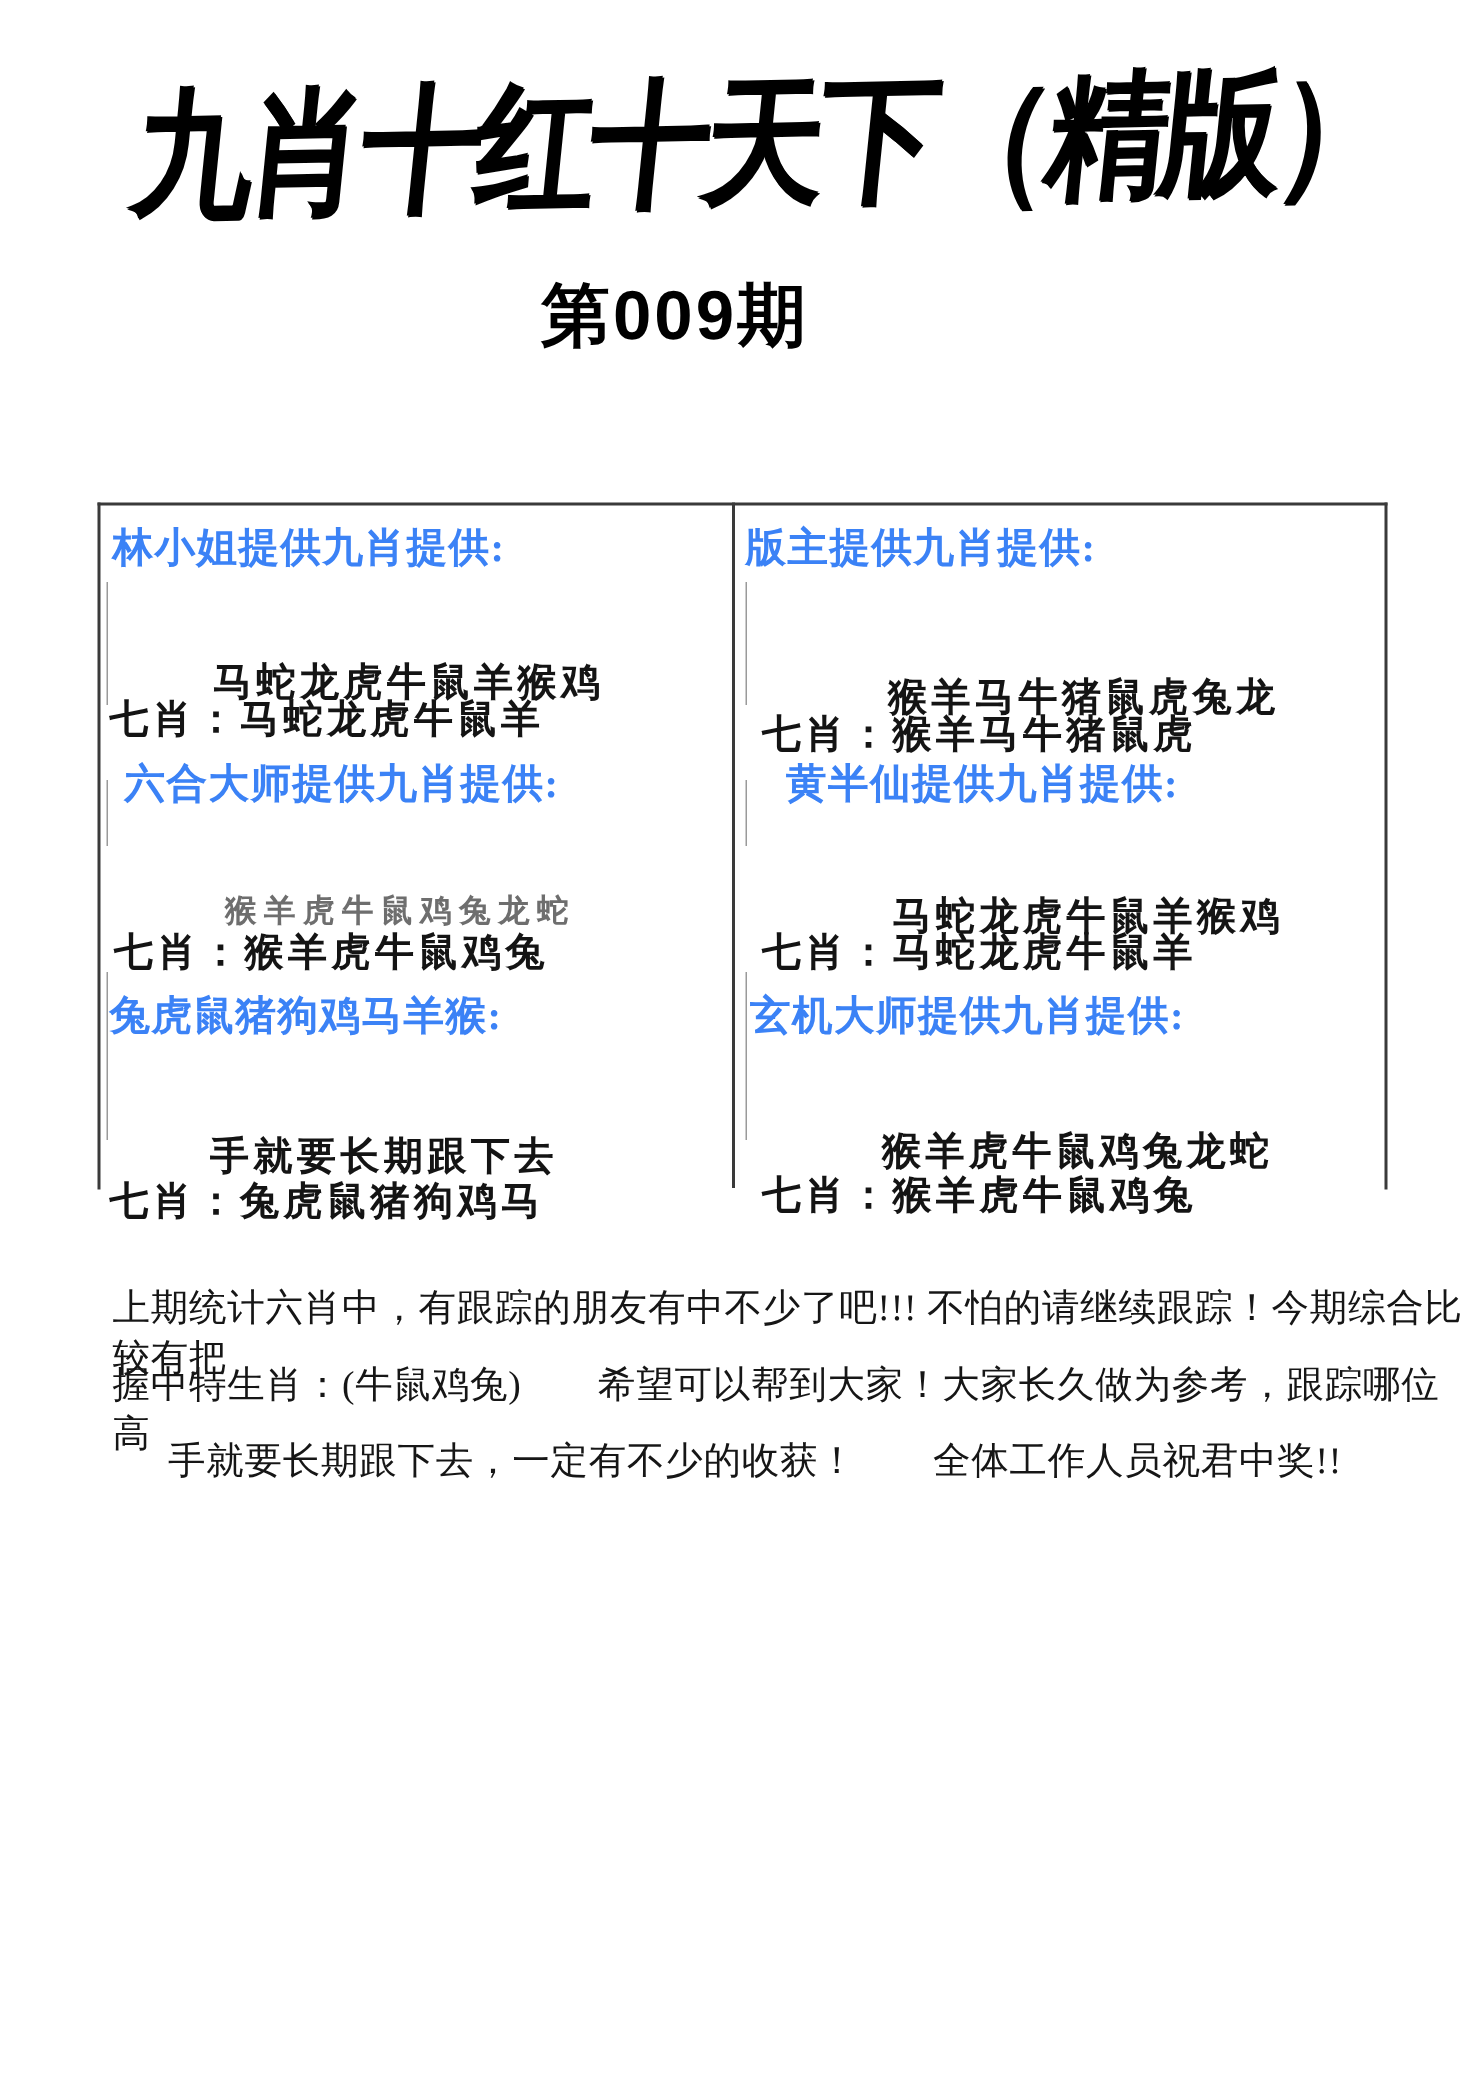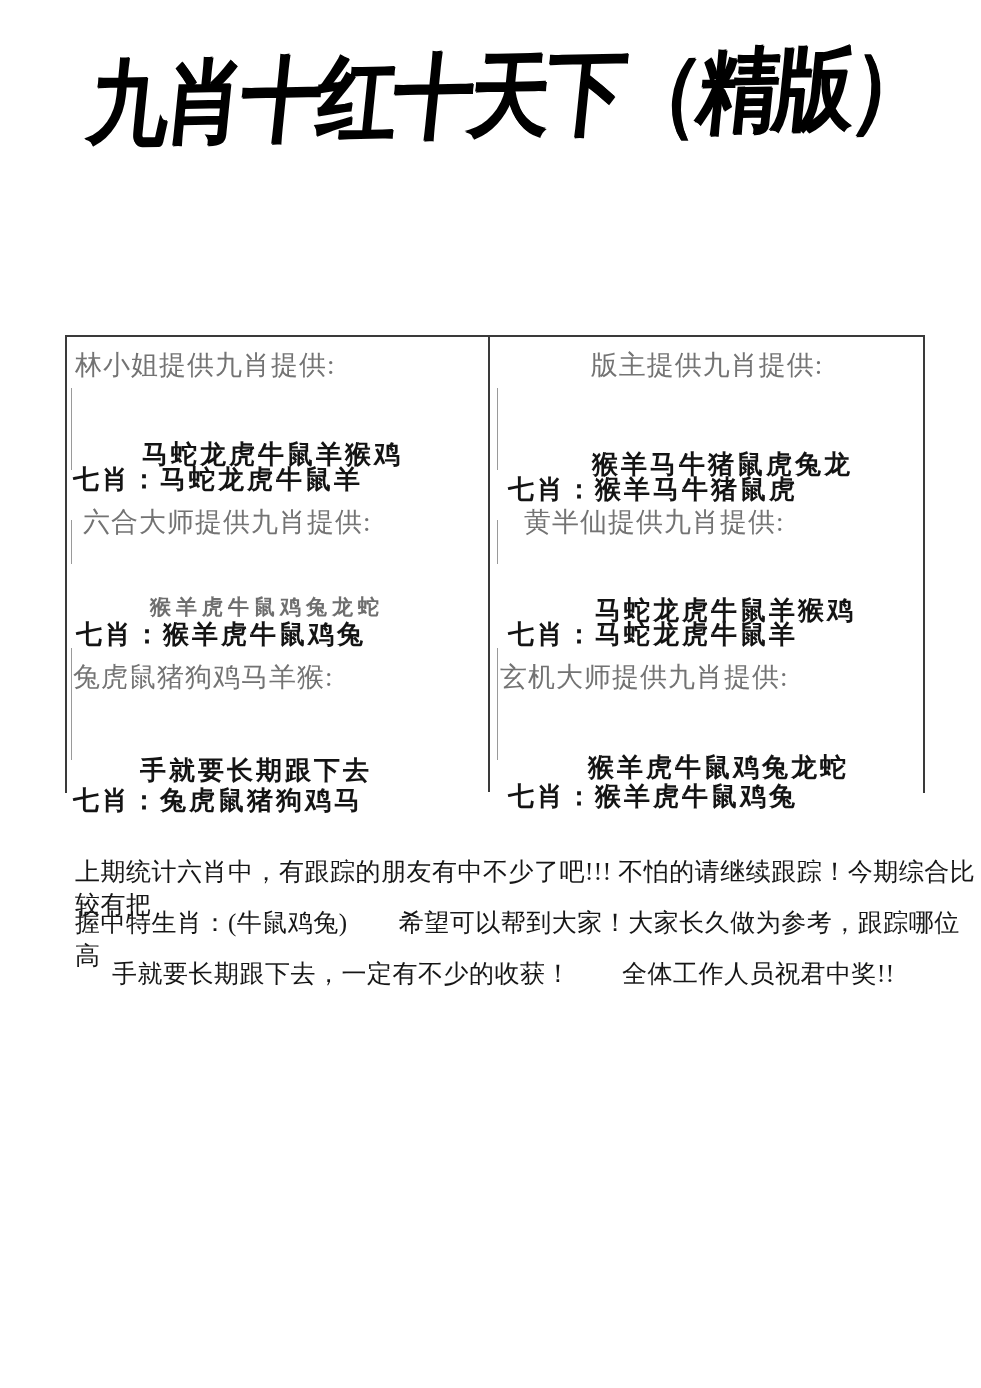--- a/index.html
+++ b/index.html
@@ -36,40 +36,41 @@
     top:335px;left:65px;width:860px;height:458px;
     border-top:2px solid #3a3a3a;border-left:2px solid #3a3a3a;border-right:2px solid #3a3a3a;
     border-bottom:none;box-sizing:border-box;
   }
   .board-divider{
     top:335px;left:488px;width:2px;height:457px;background:#3a3a3a;
   }
   .artifact{background:#9a9a9a;width:1px;}
 
   .provider-header{
-    font-size:27px;font-weight:400;letter-spacing:1px;color:#737373;white-space:nowrap;
+    font-size:27px;font-weight:700;letter-spacing:1px;color:#3b82f6;white-space:nowrap;
   }
   .zodiac-line{
     font-size:26px;font-weight:700;letter-spacing:3px;color:#141414;white-space:nowrap;
   }
   .degraded{
     color:#4a4a4a;opacity:.8;filter:blur(.4px);letter-spacing:5px;font-size:21px;
   }
 
   .footer-line{
     font-size:25px;letter-spacing:.5px;color:#161616;white-space:pre-wrap;
   }
 </style>
 </head>
 <body>
 
 <div class="page">
 
   <div class="abs title-banner">九肖十红十天下（精版）</div>
 
+  <div class="abs issue-number">第009期</div>
 
 
   <div class="abs board"></div>
   <div class="abs board-divider"></div>
 
   <div class="abs artifact" style="left:71px;top:388px;height:82px;"></div>
   <div class="abs artifact" style="left:71px;top:520px;height:44px;"></div>
   <div class="abs artifact" style="left:71px;top:648px;height:112px;"></div>
   <div class="abs artifact" style="left:497px;top:388px;height:82px;"></div>
   <div class="abs artifact" style="left:497px;top:520px;height:44px;"></div>
@@ -87,21 +88,21 @@
     <div class="abs zodiac-line" style="left:76px;top:617px;">七肖：猴羊虎牛鼠鸡兔</div>
   </div>
 
   <div class="abs" style="left:0;top:0;">
     <div class="abs provider-header" style="left:73px;top:659px;">兔虎鼠猪狗鸡马羊猴:</div>
     <div class="abs zodiac-line" style="left:140px;top:753px;">手就要长期跟下去</div>
     <div class="abs zodiac-line" style="left:73px;top:783px;">七肖：兔虎鼠猪狗鸡马</div>
   </div>
 
   <div class="abs" style="left:0;top:0;">
-    <div class="abs provider-header" style="left:497px;top:347px;width:420px;text-align:center;">版主提供九肖提供:</div>
+    <div class="abs provider-header" style="left:497px;top:347px;width:420px;">版主提供九肖提供:</div>
     <div class="abs zodiac-line" style="left:592px;top:447px;">猴羊马牛猪鼠虎兔龙</div>
     <div class="abs zodiac-line" style="left:508px;top:472px;">七肖：猴羊马牛猪鼠虎</div>
   </div>
 
   <div class="abs" style="left:0;top:0;">
     <div class="abs provider-header" style="left:500px;top:504px;margin-left:24px;">黄半仙提供九肖提供:</div>
     <div class="abs zodiac-line" style="left:595px;top:593px;">马蛇龙虎牛鼠羊猴鸡</div>
     <div class="abs zodiac-line" style="left:508px;top:617px;">七肖：马蛇龙虎牛鼠羊</div>
   </div>
 

